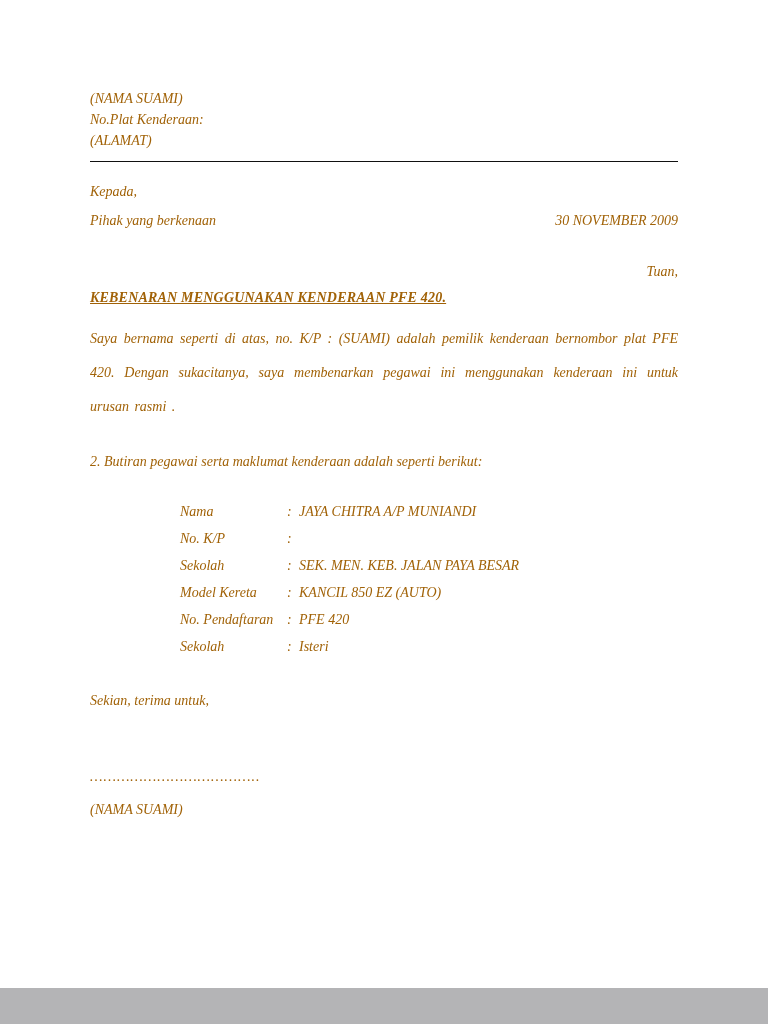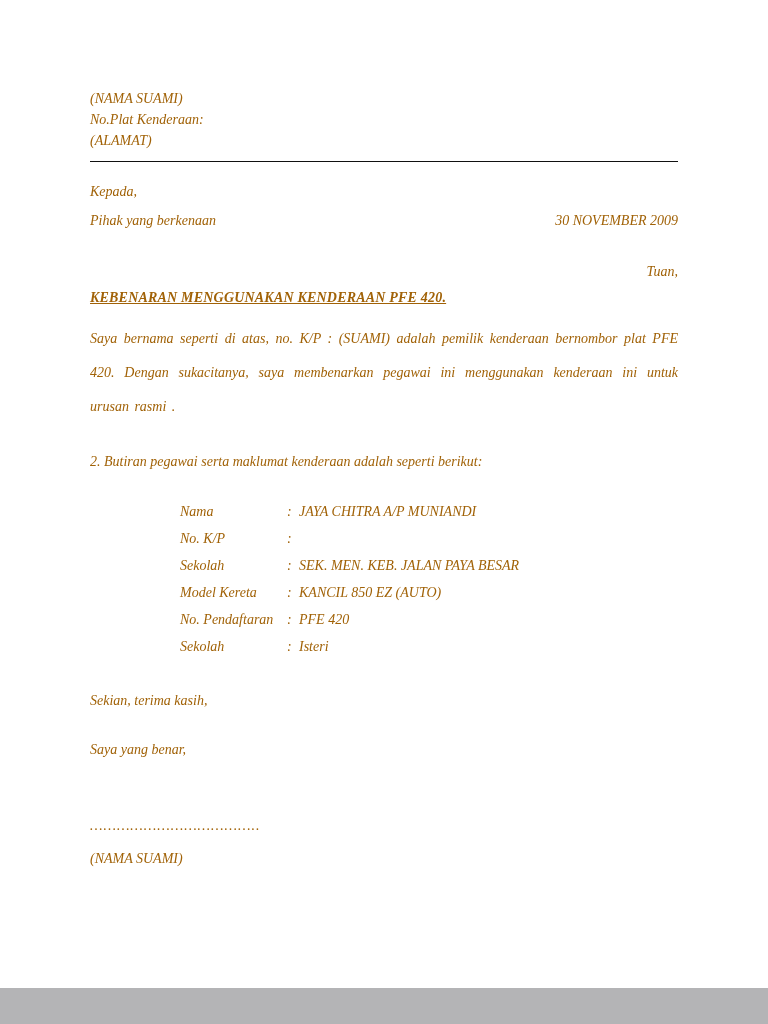--- a/index.html
+++ b/index.html
@@ -133,22 +133,21 @@
         <span class="detail-sep">:</span>
         <span class="detail-value">PFE 420</span>
       </div>
       <div class="detail-row">
         <span class="detail-label">Sekolah</span>
         <span class="detail-sep">:</span>
         <span class="detail-value">Isteri</span>
       </div>
     </div>
 
-    <div class="sekian">Sekian, terima kasih,</div>
+    <div class="sekian">Sekian, terima untuk,</div>
 
-    <div class="benar">Saya yang benar,</div>
 
     <div class="sig-dots">………………………………..</div>
     <div class="sig-name">(NAMA SUAMI)</div>
 
   </div>
   <div class="page-gap"></div>
 </div>
 
 </body></html>

